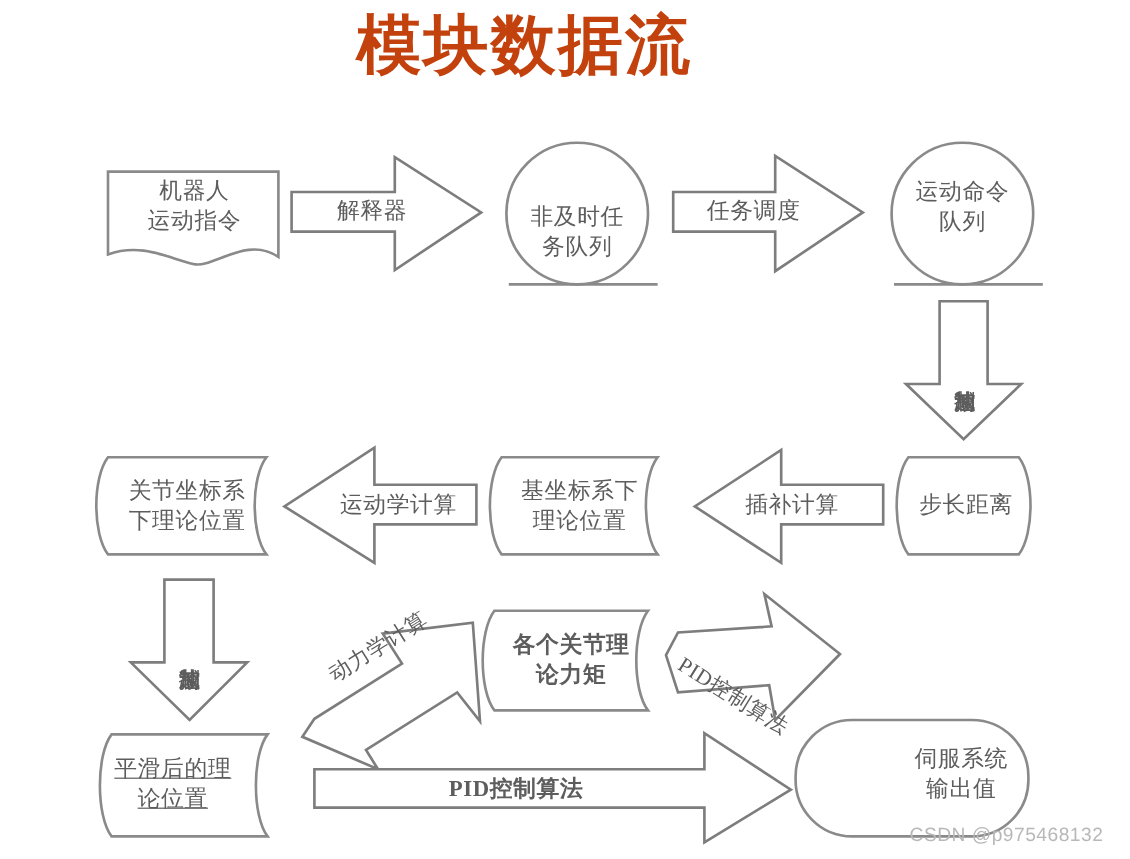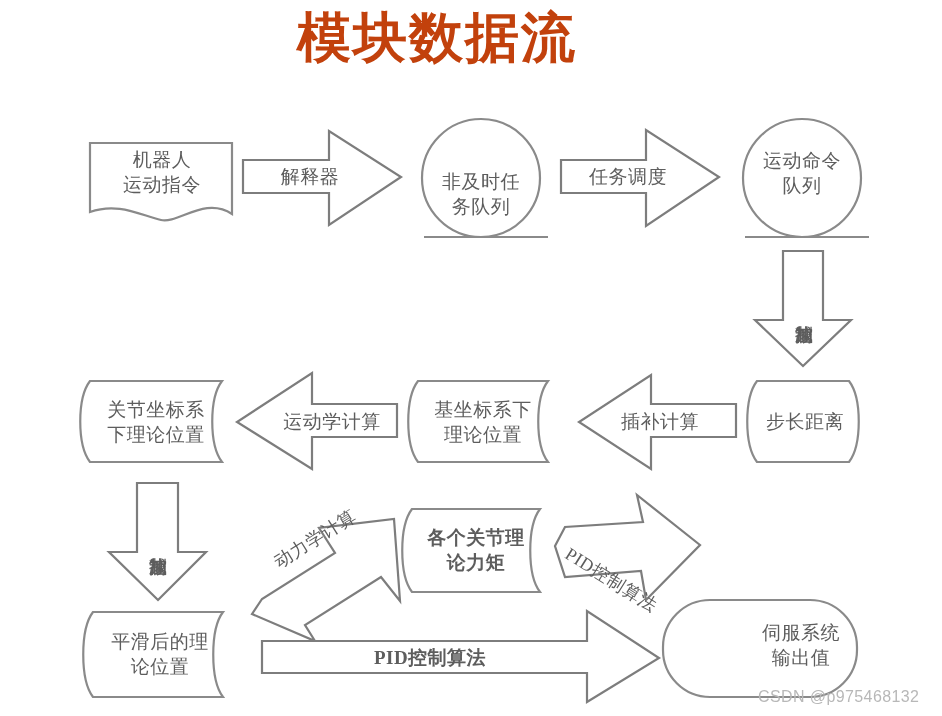--- a/index.html
+++ b/index.html
@@ -155,21 +155,21 @@
   <div class="label" style="left:419px; top:397px; width:128px;">基坐标系下
 理论位置</div>
 
   <div class="label" style="left:264px; top:409px; width:136px;">运动学计算</div>
 
   <div class="label" style="left:90px; top:397px; width:132px;">关节坐标系
 下理论位置</div>
 
   <div class="label vert small" style="left:147px; top:490px; height:105px; width:22px;">加减速控制</div>
 
-  <div class="label" style="left:95px; top:629px; width:130px;">平滑后的理
+  <div class="label" style="left:79px; top:629px; width:130px;text-decoration:underline;">平滑后的理
 论位置</div>
 
   <div class="label small" style="left:254px; top:564px; width:130px; transform:rotate(-32deg); transform-origin:left top;">动力学计算</div>
 
   <div class="label" style="left:412px; top:525px; width:128px;font-weight:bold;">各个关节理
 论力矩</div>
 
   <div class="label small" style="left:562px; top:536px; width:130px; transform:rotate(32deg); transform-origin:left top;">PID控制算法</div>
 
   <div class="label" style="left:330px; top:645px; width:200px; font-weight:bold;">PID控制算法</div>

